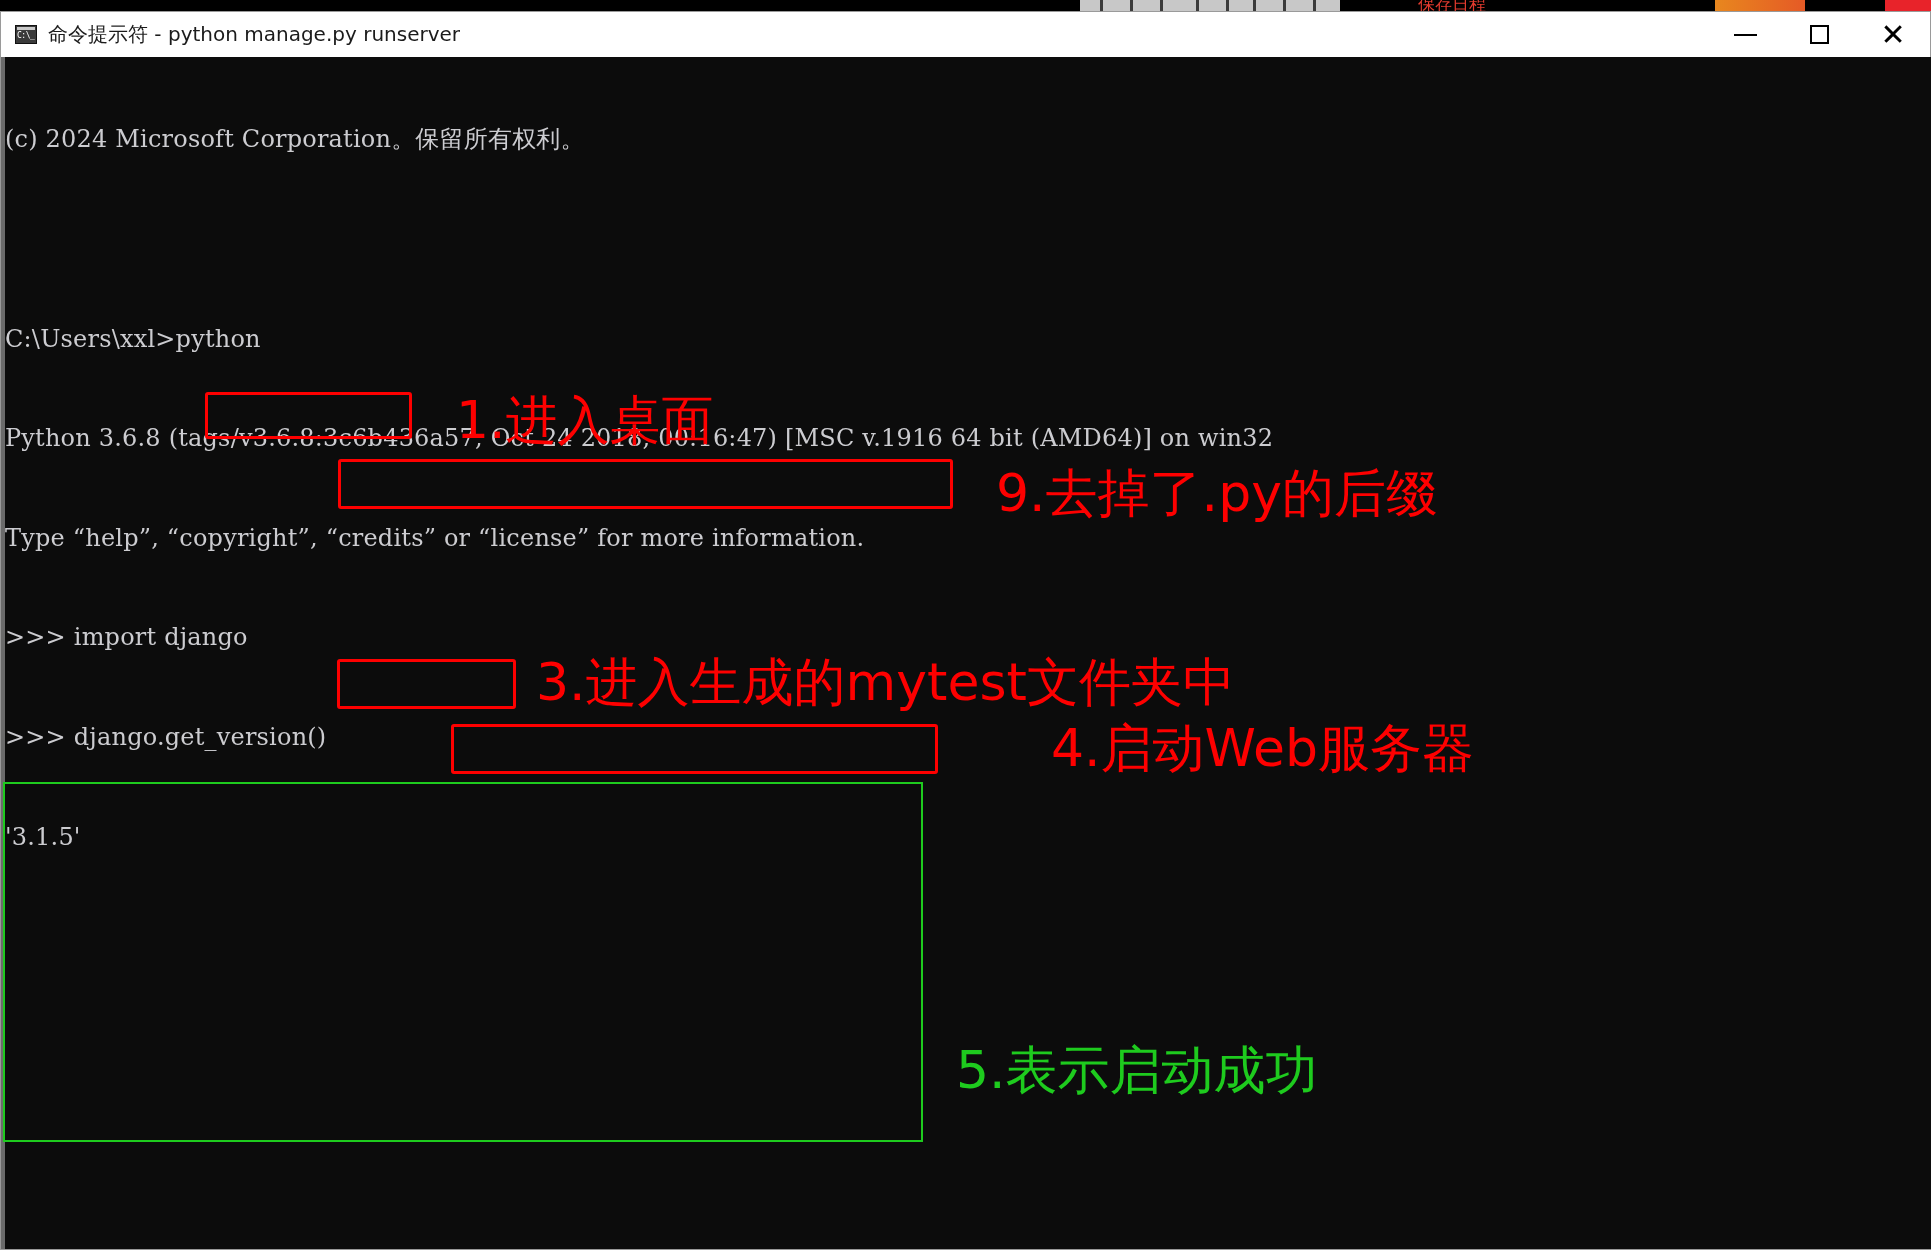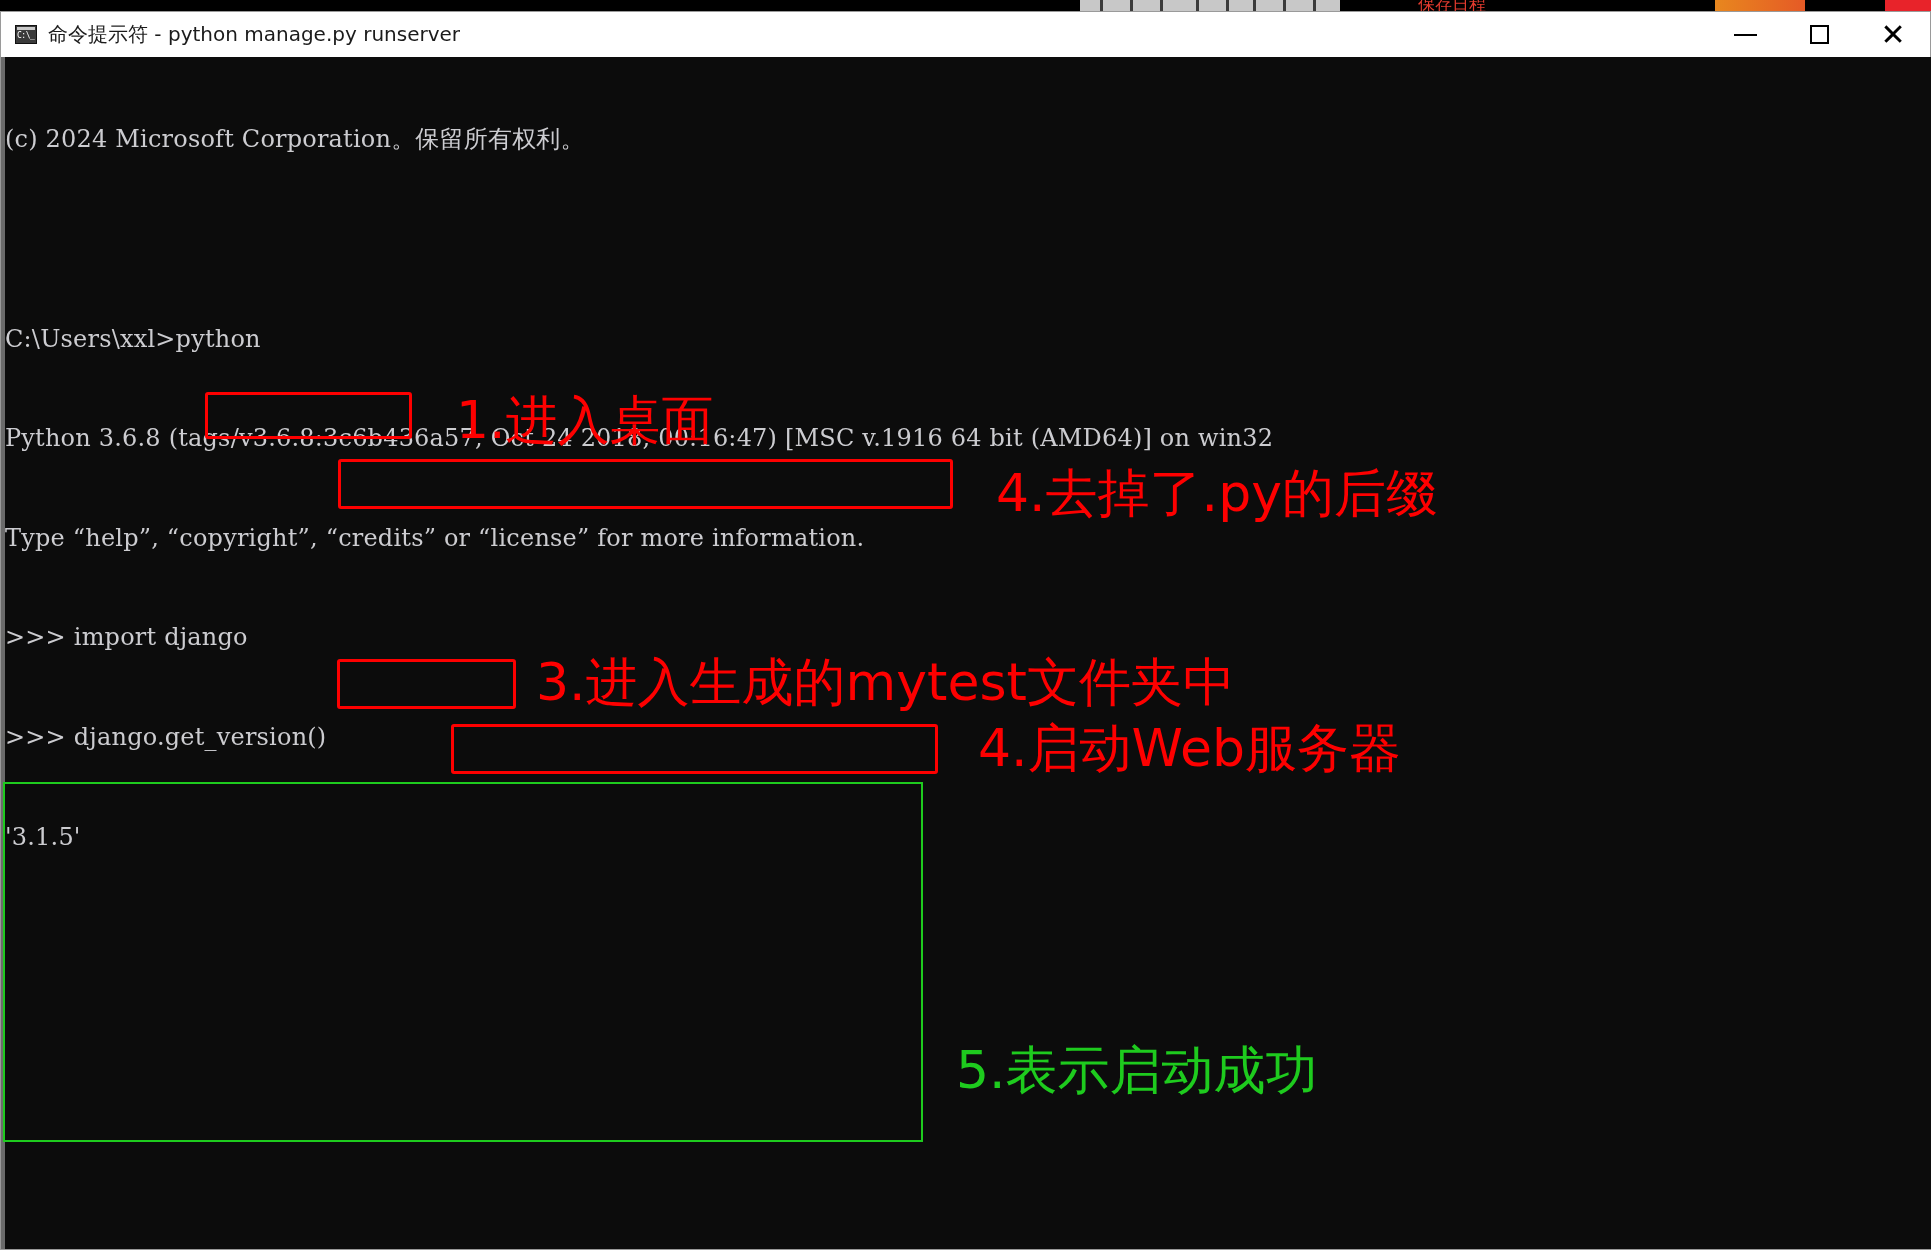--- a/index.html
+++ b/index.html
@@ -276,25 +276,25 @@
       
       
       
       
     </div>
 
     <div class="anno-box" style="left:204px; top:335px; width:207px; height:47px;"></div>
     <div class="anno-label" style="left:455px; top:337px;">1.进入桌面</div>
 
     <div class="anno-box" style="left:337px; top:402px; width:615px; height:50px;"></div>
-    <div class="anno-label" style="left:995px; top:410px;">4.去掉了.py的后缀</div>
+    <div class="anno-label" style="left:995px; top:410px;">9.去掉了.py的后缀</div>
 
     <div class="anno-box" style="left:336px; top:602px; width:179px; height:50px;"></div>
     <div class="anno-label" style="left:535px; top:599px;">3.进入生成的mytest文件夹中</div>
 
     <div class="anno-box" style="left:450px; top:667px; width:487px; height:50px;"></div>
-    <div class="anno-label" style="left:977px; top:665px;">4.启动Web服务器</div>
+    <div class="anno-label" style="left:1050px; top:665px;">4.启动Web服务器</div>
 
     <div class="anno-box green" style="left:2px; top:725px; width:920px; height:360px;"></div>
     <div class="anno-label green-label" style="left:955px; top:940px;margin-top:47px;">5.表示启动成功</div>
 
   </div>
 </div>
 
 </body></html>

